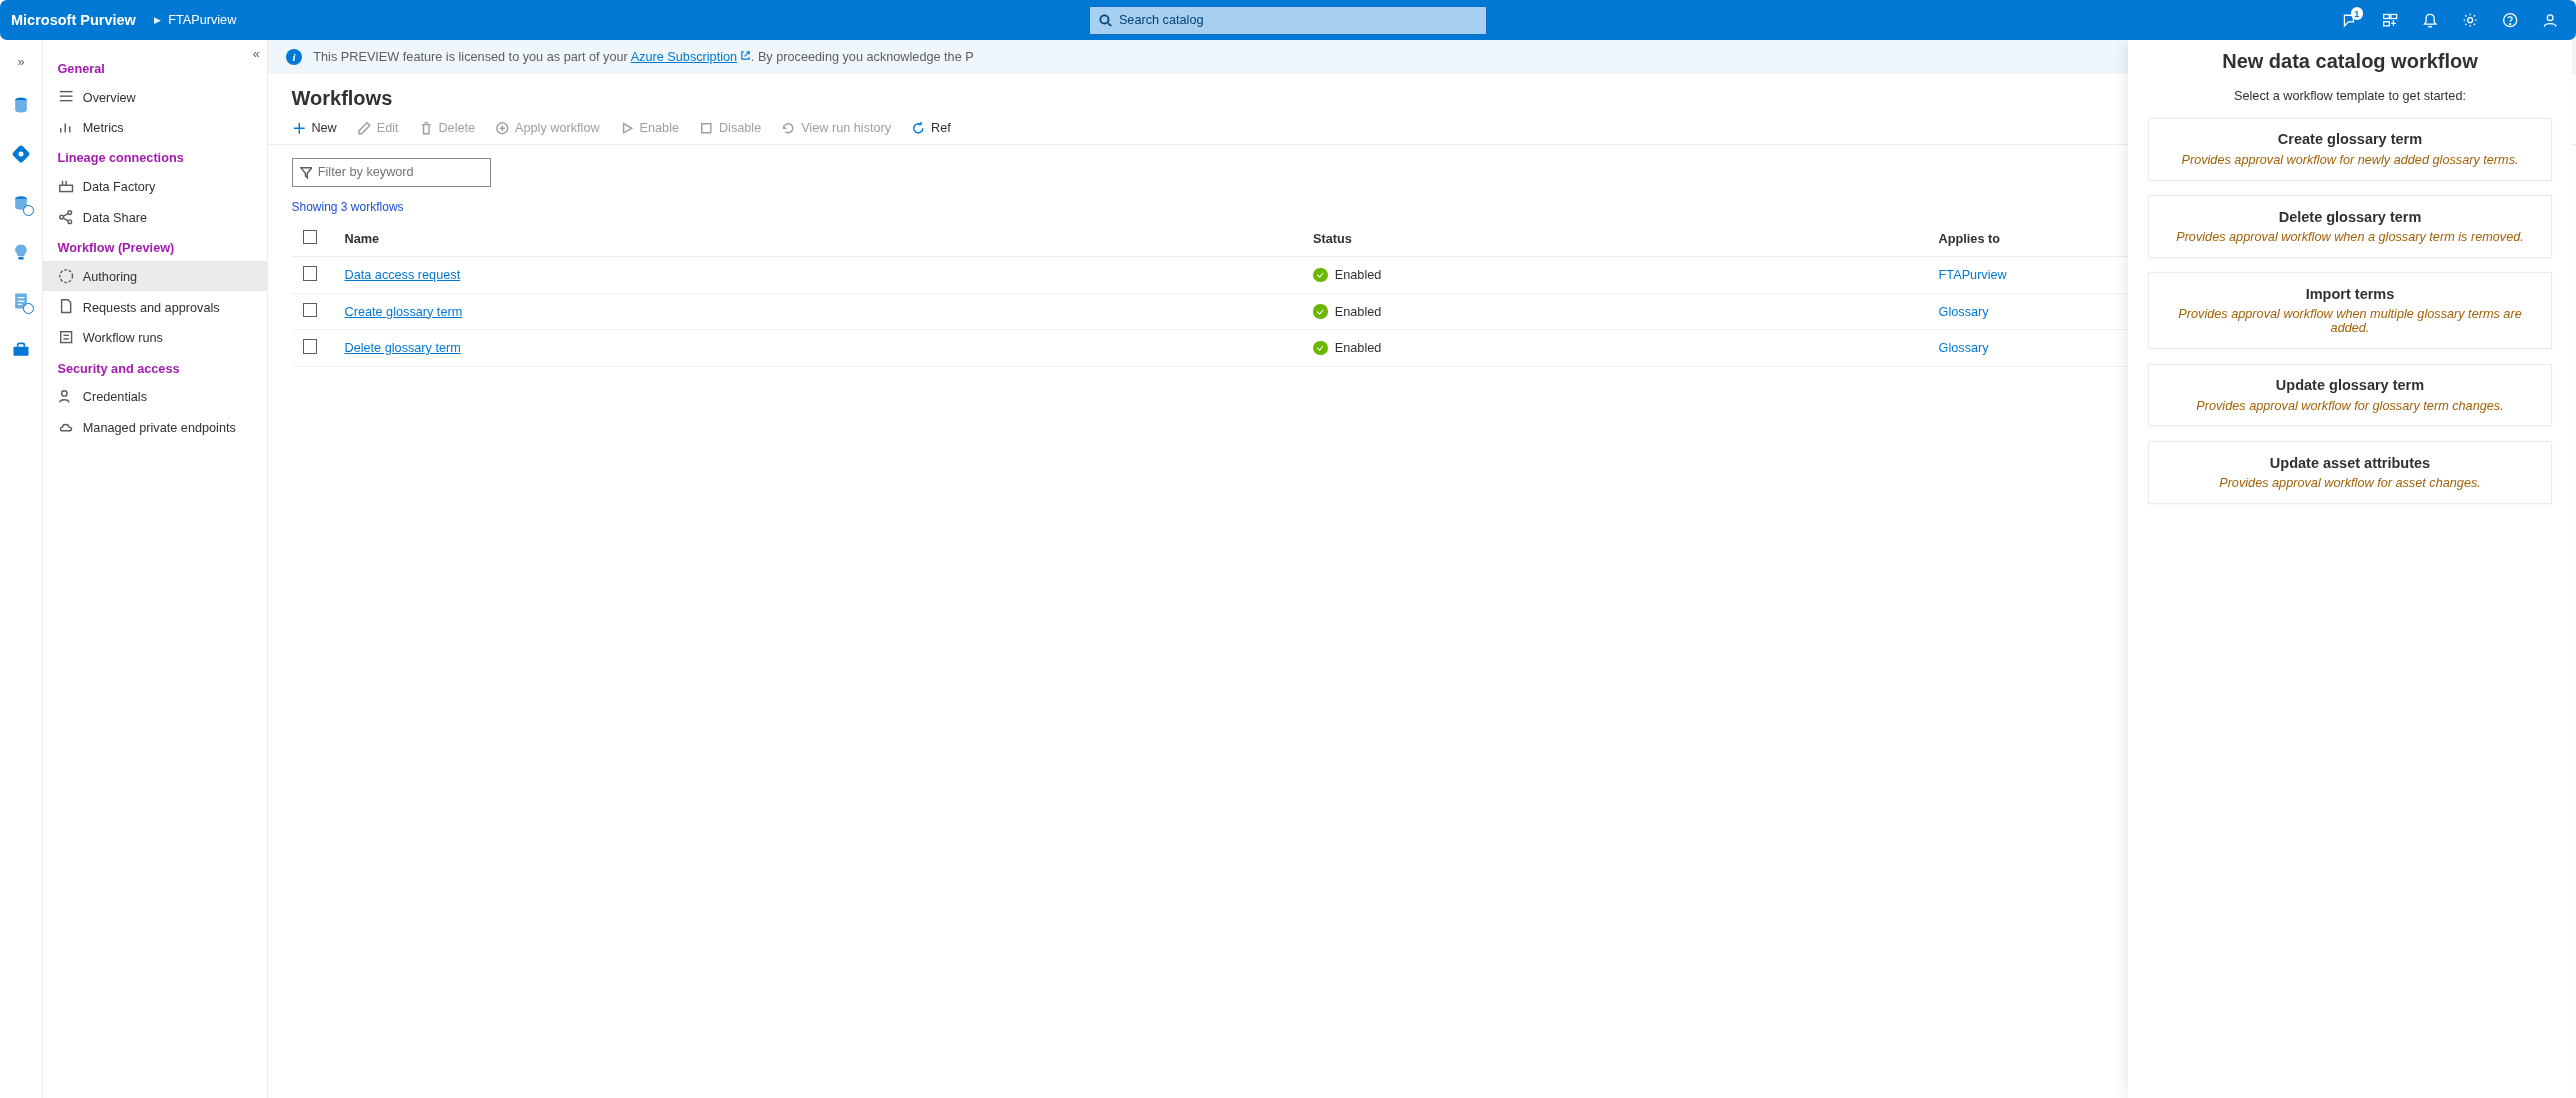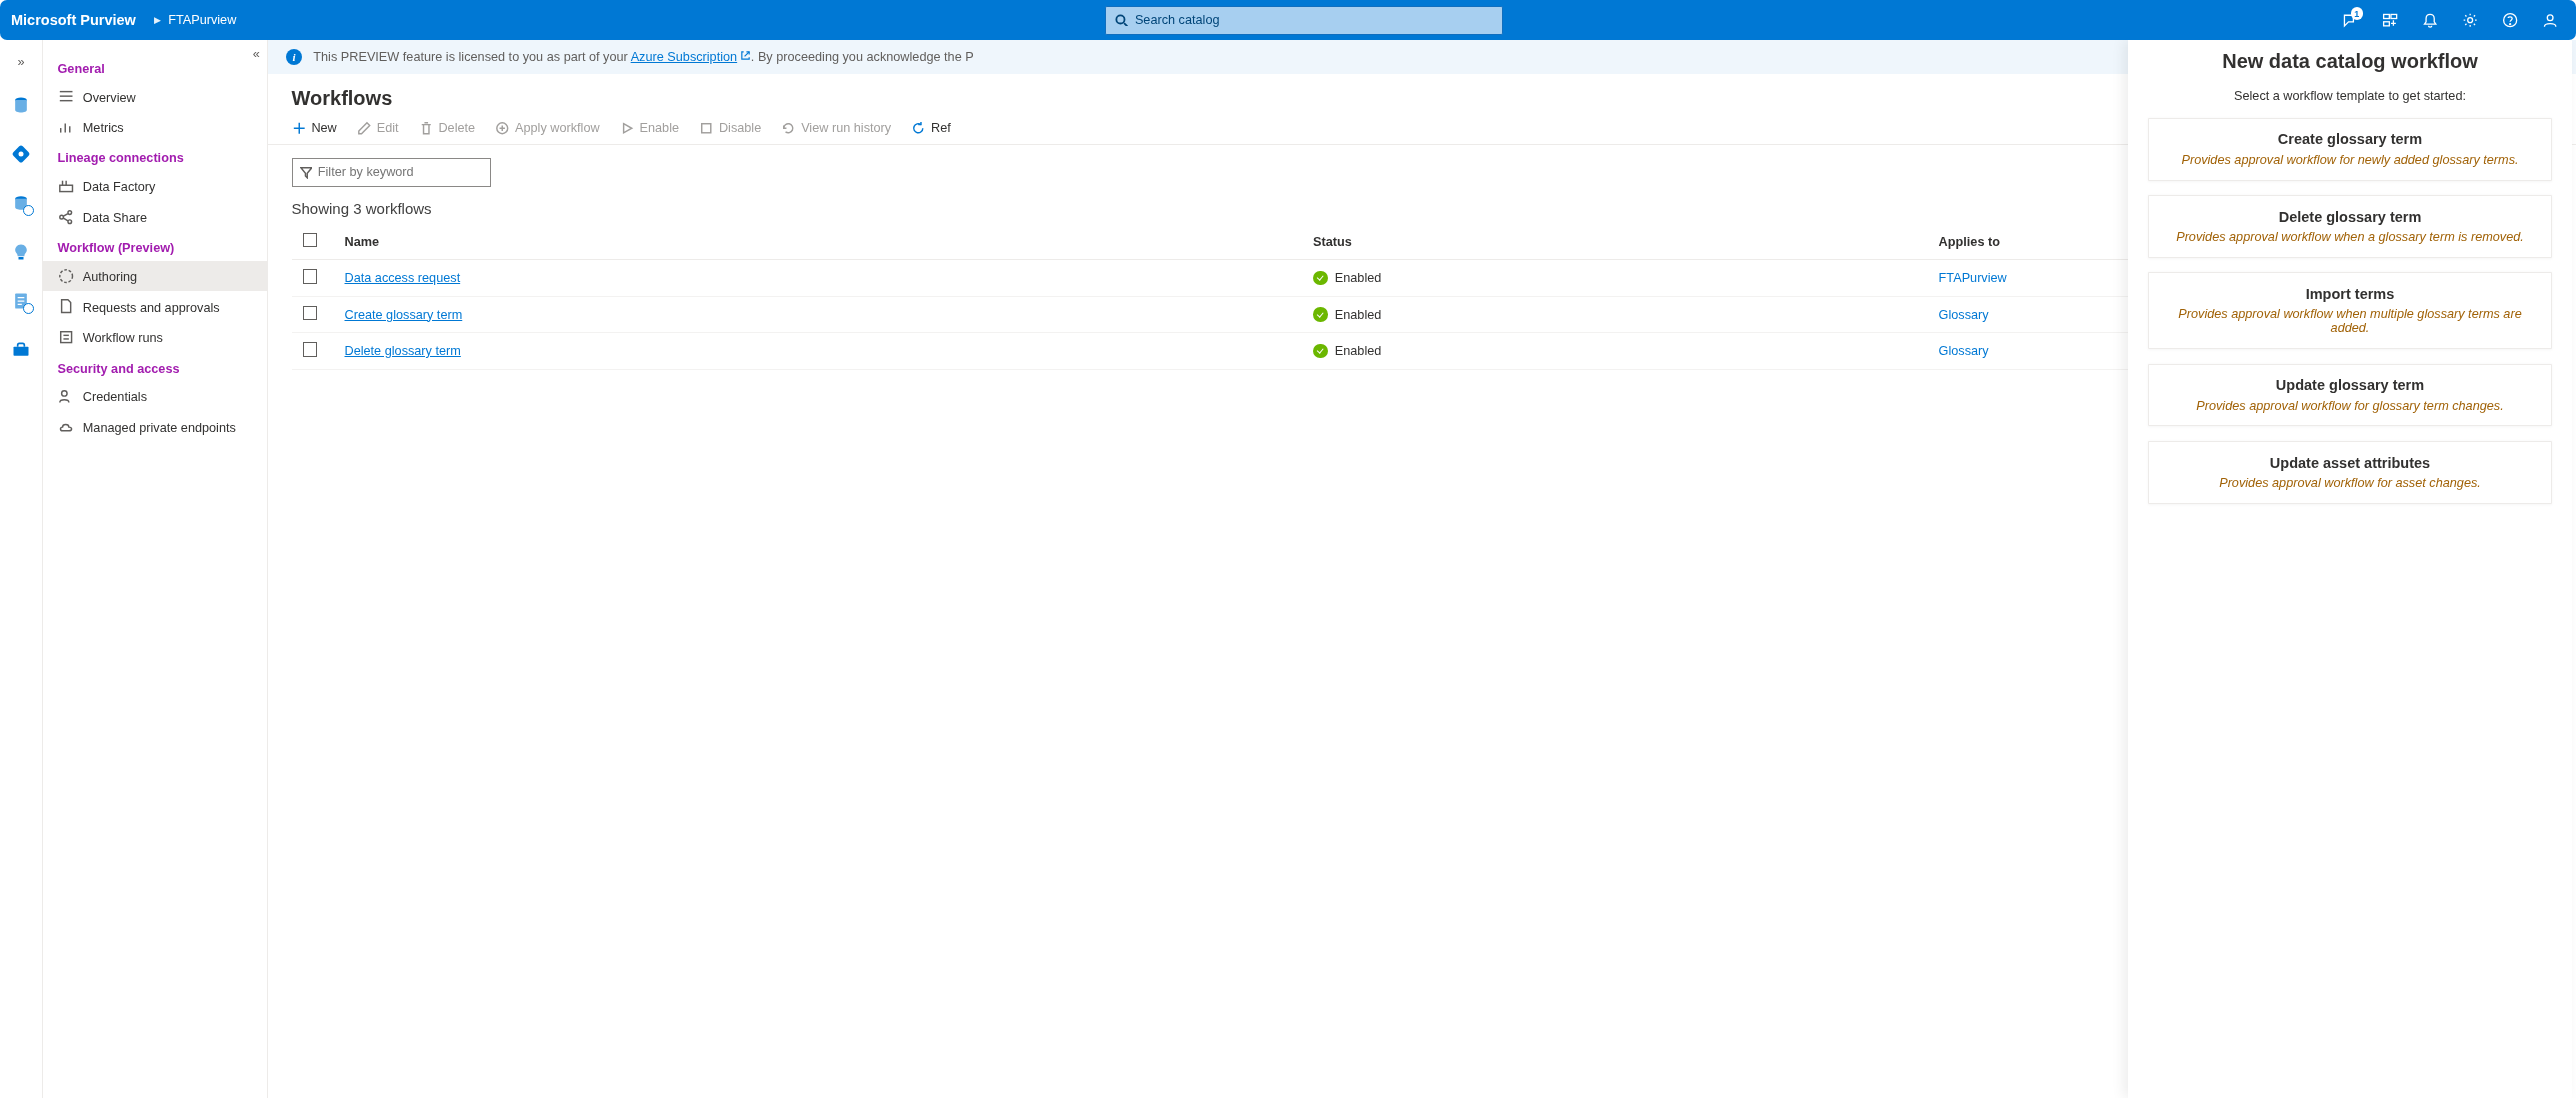--- a/index.html
+++ b/index.html
@@ -6,21 +6,21 @@
   html, body { height: 100%; font-family: "Segoe UI", -apple-system, sans-serif; font-size: 12.7px; color: #323130; }
   body { display: flex; flex-direction: column; overflow: hidden; }
 
   
   .topbar { height: 40px; background: #0078D4; color: #fff; display: flex; align-items: center; padding: 0 11px; position: relative; z-index: 5; border-radius: 7px; }
   .brand { font-size: 14.5px; font-weight: 600; margin-right: 11px; }
   .chevron { font-size: 9px; opacity: .9; margin: 0 7.2px; }
   .account-link { font-size: 12.7px; }
   .searchbar { position: absolute; left: 50%; transform: translateX(-50%); width: 398px; height: 29px;
                background: #a7cff0; display: flex; align-items: center; border-radius: 1.8px; padding: 0 9px; color: #004578;
-               border: 0.9px solid #106ebe; margin-left: 16px; }
+               border: 0.9px solid #106ebe; }
   .searchbar svg { width: 12.7px; height: 12.7px; margin-right: 7.2px; fill: none; stroke: #004578; stroke-width: 2; }
   .searchbar input { flex: 1; background: transparent; border: none; outline: none; font-size: 12.7px; color: #004578; }
   .searchbar input::placeholder { color: #004578; }
   .topbar-right { margin-left: auto; display: flex; align-items: center; gap: 11px; }
   .ticon { width: 29px; height: 29px; display: flex; align-items: center; justify-content: center; cursor: pointer; position: relative; }
   .ticon svg { width: 16.3px; height: 16.3px; fill: none; stroke: #fff; stroke-width: 1.6; }
   .badge { position: absolute; top: 1.8px; right: 1.8px; background: #fff; color: #0078D4; font-size: 9px; font-weight: 600;
            border-radius: 50%; width: 12.7px; height: 12.7px; display: flex; align-items: center; justify-content: center; }
 
   
@@ -51,21 +51,21 @@
   .cmd { display: flex; align-items: center; gap: 5.4px; font-size: 12.7px; cursor: pointer; color: #a19f9d; }
   .cmd.enabled { color: #323130; }
   .cmd.enabled .cmdicon svg { stroke: #0078D4; }
   .cmd .cmdicon { width: 14.5px; height: 14.5px; }
   .cmd .cmdicon svg { width: 100%; height: 100%; fill: none; stroke: #a19f9d; stroke-width: 1.6; }
 
   .tbl-area { padding: 12.7px 23.5px; }
   .filterbox { width: 199px; height: 29px; border: 0.9px solid #8a8886; display: flex; align-items: center; padding: 0 7.2px; gap: 5.4px; }
   .filterbox svg { width: 12.7px; height: 12.7px; fill: none; stroke: #605e5c; stroke-width: 1.6; }
   .filterbox input { flex: 1; border: none; outline: none; font-size: 12.7px; }
-  .showing { margin: 12.7px 0 7.2px; color: #404040; font-size: 15px; }
+  .showing { margin: 12.7px 0 7.2px; color: #1d4ed8; font-size: 12px; }
   table { width: 100%; border-collapse: collapse; }
   th, td { text-align: left; padding: 9px 11px; font-size: 12.7px; }
   th { font-weight: 600; color: #323130; border-bottom: 0.9px solid #edebe9; }
   td { border-bottom: 0.9px solid #f3f2f1; }
   td a, td .link { color: #0078D4; cursor: pointer; }
   .chk { width: 14.5px; height: 14.5px; border: 0.9px solid #605e5c; background: #fff; display: inline-block; }
   .status-cell { display: flex; align-items: center; gap: 7.2px; }
   .status-ok { width: 14.5px; height: 14.5px; background: #6bb700; border-radius: 50%; position: relative; }
   .status-ok::after { content: ""; position: absolute; left: 3.6px; top: 4.5px; width: 5.4px; height: 2.7px;
                       border: 1.8px solid #fff; border-top: none; border-right: none; transform: rotate(-50deg); }

